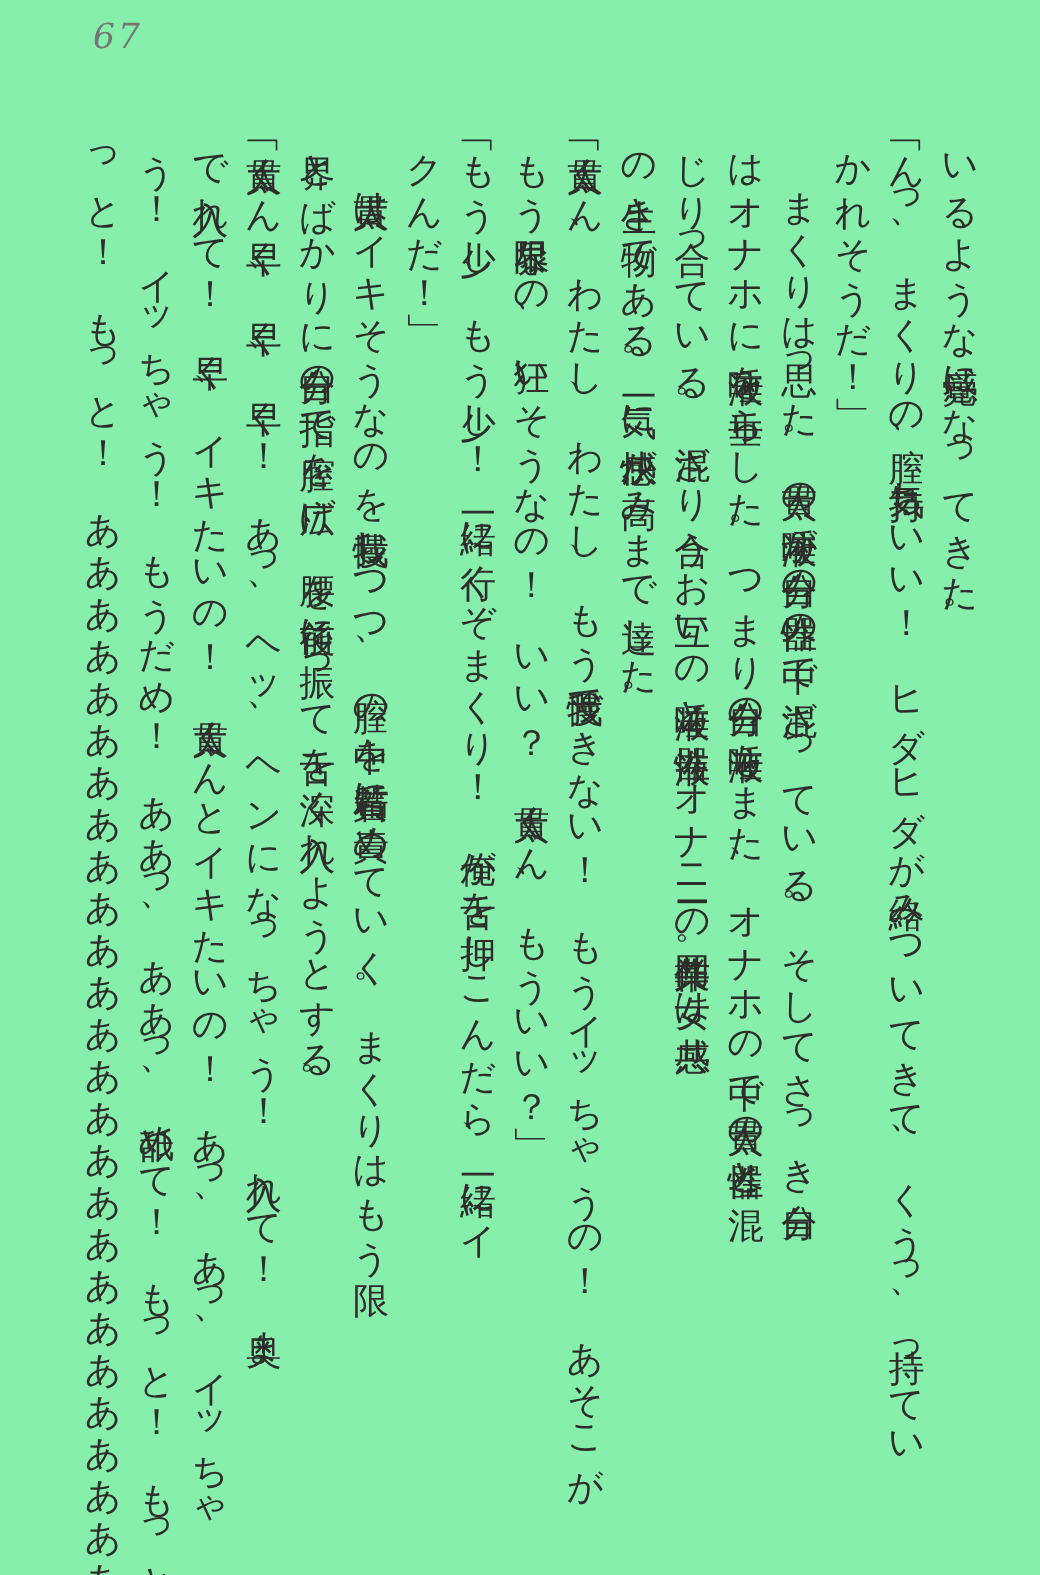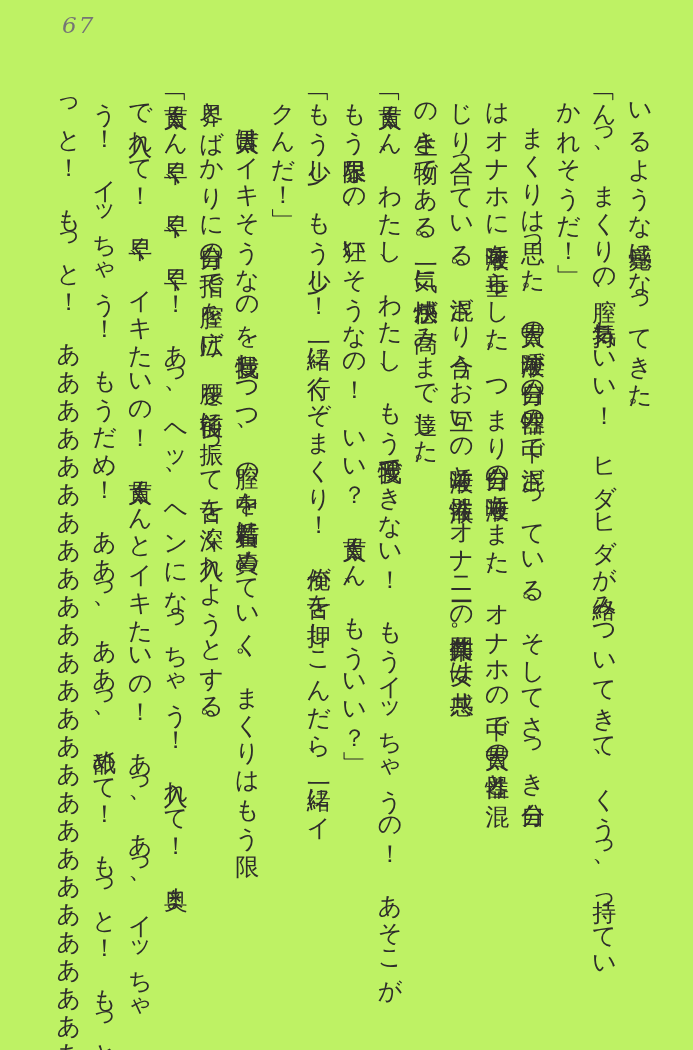--- a/index.html
+++ b/index.html
@@ -9,21 +9,21 @@
   body {
     width: 693px;
     height: 1050px;
     position: relative;
     overflow: hidden;
     font-family: "DejaVu Serif", serif;
   }
   .page {
     position: absolute;
     inset: 0;
-    background: #bef264;
+    background: #86efac;
   }
   .page-number {
     position: absolute;
     top: 12px;
     left: 62px;
     font-size: 23px;
     font-style: italic;
     color: #757575;
     letter-spacing: 2px;
   }

